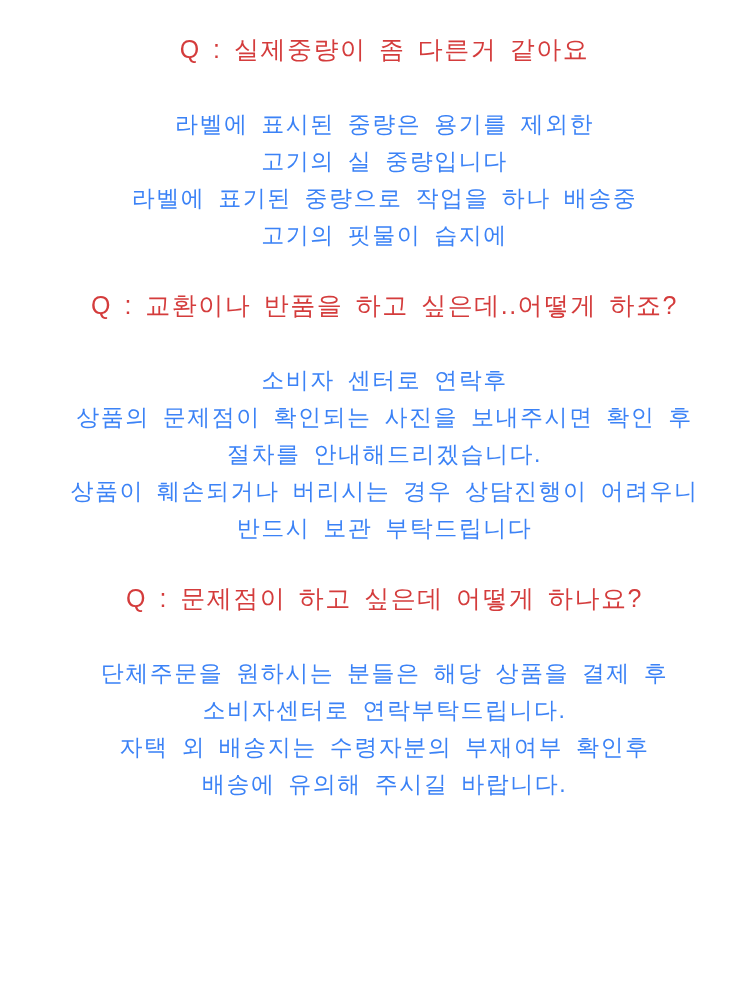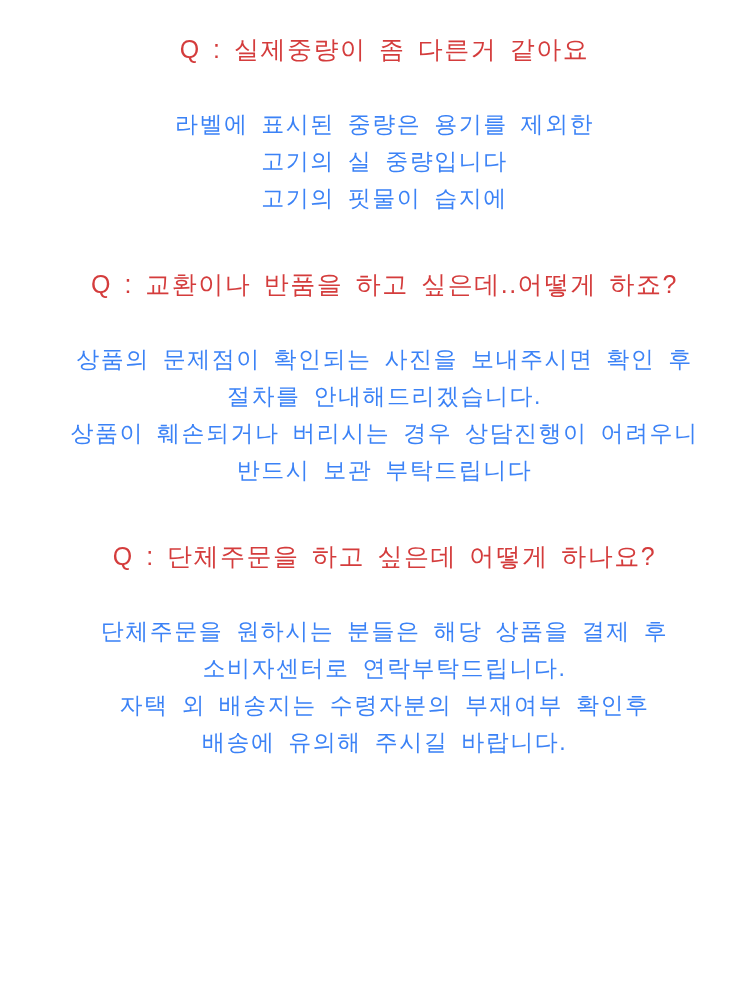--- a/index.html
+++ b/index.html
@@ -29,21 +29,21 @@
   .question {
     margin: 0;
     padding: 0;
     font-size: 25px;
     font-weight: normal;
     line-height: 30px;
     color: #d43c3c;
     letter-spacing: 1.5px;
     word-spacing: 4px;
   }
-  .faq-section .question { margin-top: 52px; }
+  .faq-section .question { margin-top: 36px; }
   .faq-section:first-child .question { margin-top: 4px; }
   .answer {
     margin-top: 42px;
     margin-bottom: 0;
   }
   .answer-line {
     font-size: 23px;
     line-height: 37px;
     color: #3b82f6;
     letter-spacing: 1.5px;
@@ -54,36 +54,38 @@
 </head>
 <body>
 
 <div class="page">
 
   <div class="faq-section">
     <h2 class="question">Q : 실제중량이 좀 다른거 같아요</h2>
     <div class="answer">
       <div class="answer-line">라벨에 표시된 중량은 용기를 제외한</div>
       <div class="answer-line">고기의 실 중량입니다</div>
+      <div class="answer-line">라벨에 표기된 중량으로 작업을 하나 배송중</div>
       <div class="answer-line">고기의 핏물이 습지에</div>
     </div>
   </div>
 
   <div class="faq-section">
     <h2 class="question">Q : 교환이나 반품을 하고 싶은데..어떻게 하죠?</h2>
     <div class="answer">
+      <div class="answer-line">소비자 센터로 연락후</div>
       <div class="answer-line">상품의 문제점이 확인되는 사진을 보내주시면 확인 후</div>
       <div class="answer-line">절차를 안내해드리겠습니다.</div>
       <div class="answer-line">상품이 훼손되거나 버리시는 경우 상담진행이 어려우니</div>
       <div class="answer-line">반드시 보관 부탁드립니다</div>
     </div>
   </div>
 
   <div class="faq-section">
-    <h2 class="question">Q : 단체주문을 하고 싶은데 어떻게 하나요?</h2>
+    <h2 class="question">Q : 문제점이 하고 싶은데 어떻게 하나요?</h2>
     <div class="answer">
       <div class="answer-line">단체주문을 원하시는 분들은 해당 상품을 결제 후</div>
       <div class="answer-line">소비자센터로 연락부탁드립니다.</div>
       <div class="answer-line">자택 외 배송지는 수령자분의 부재여부 확인후</div>
       <div class="answer-line">배송에 유의해 주시길 바랍니다.</div>
     </div>
   </div>
 
 </div>
 

